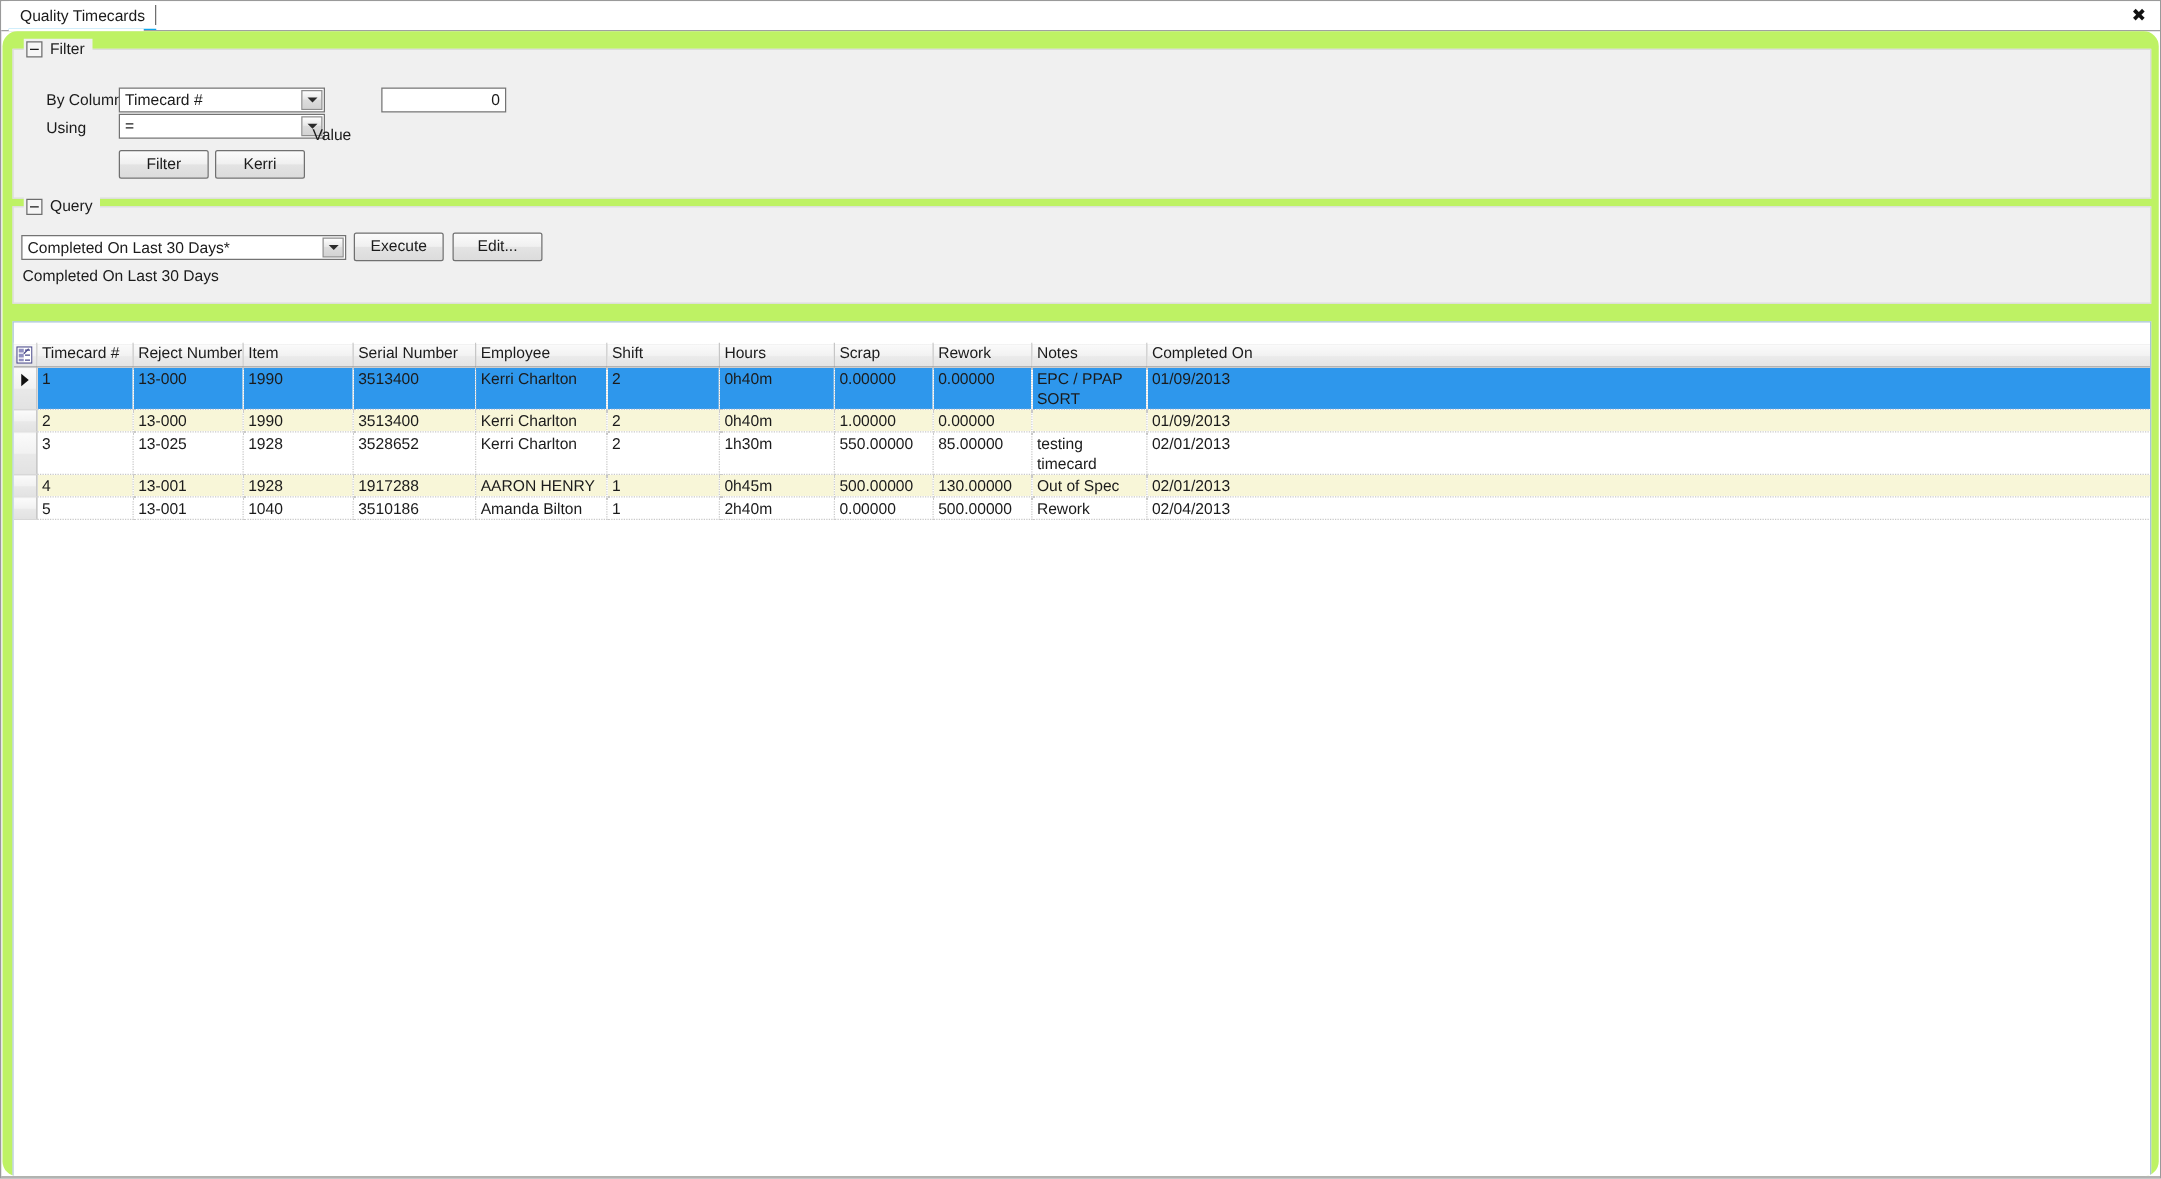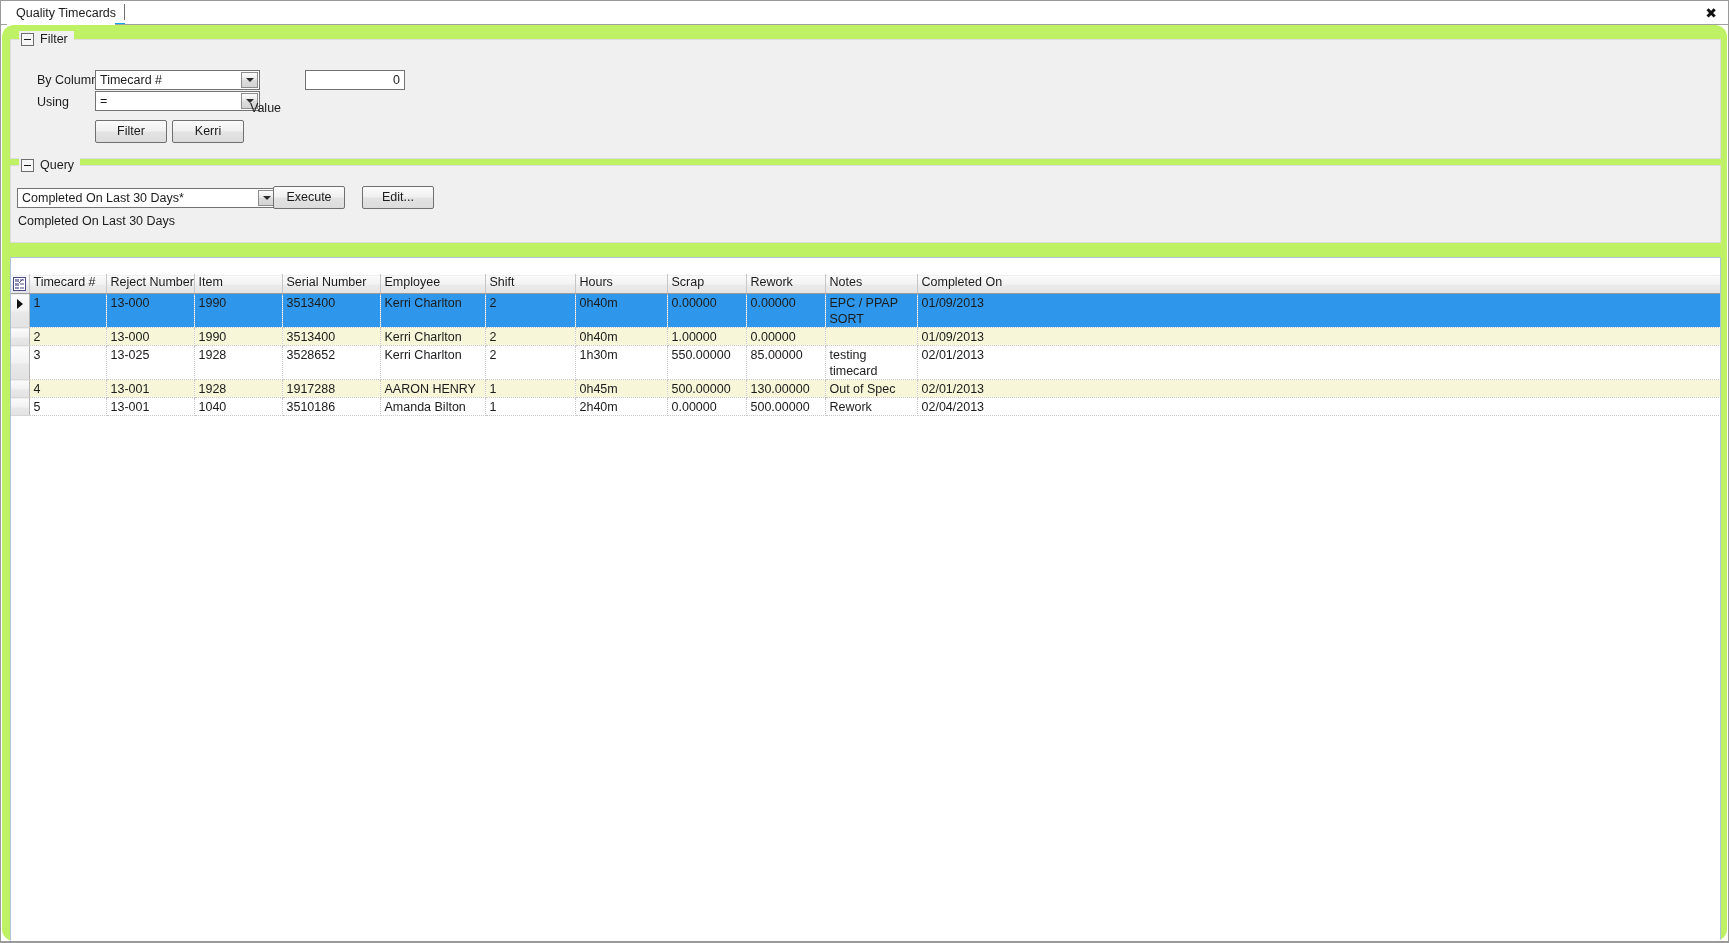--- a/index.html
+++ b/index.html
@@ -386,21 +386,21 @@
       <div class="gb-legend">
         <span class="expander"></span>
         <span>Query</span>
       </div>
 
       <div class="combo" style="left:6px; top:22px; width:260px;">
         <span class="combo-text">Completed On Last 30 Days*</span>
         <span class="combo-arrow"></span>
       </div>
 
-      <div class="btn" style="left:262px; top:20px; width:72px;">Execute</div>
+      <div class="btn" style="left:272px; top:20px; width:72px;">Execute</div>
 
       <div class="btn" style="left:351px; top:20px; width:72px;">Edit...</div>
 
       <div id="query-desc" style="left:7px; top:48px;">Completed On Last 30 Days</div>
     </div>
 
     <div id="grid-panel">
 
 
       <div id="grid-scroll">

